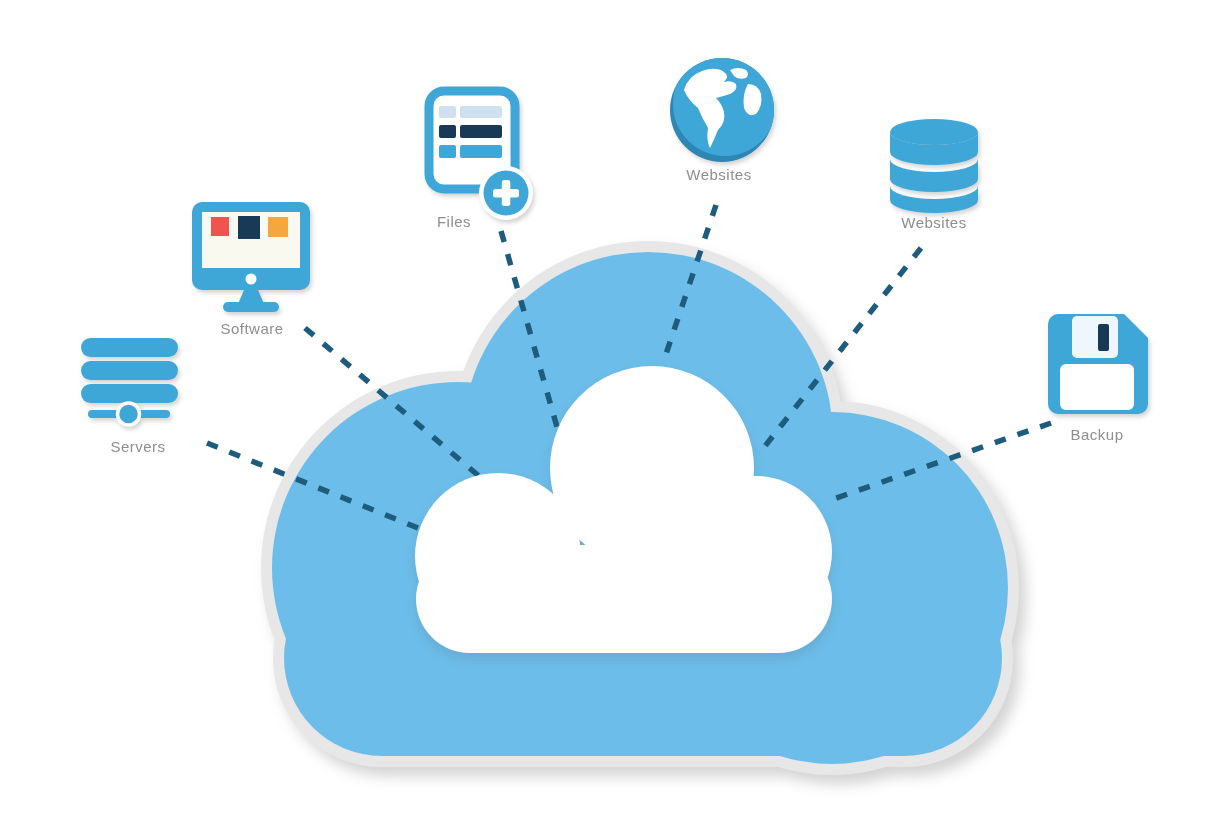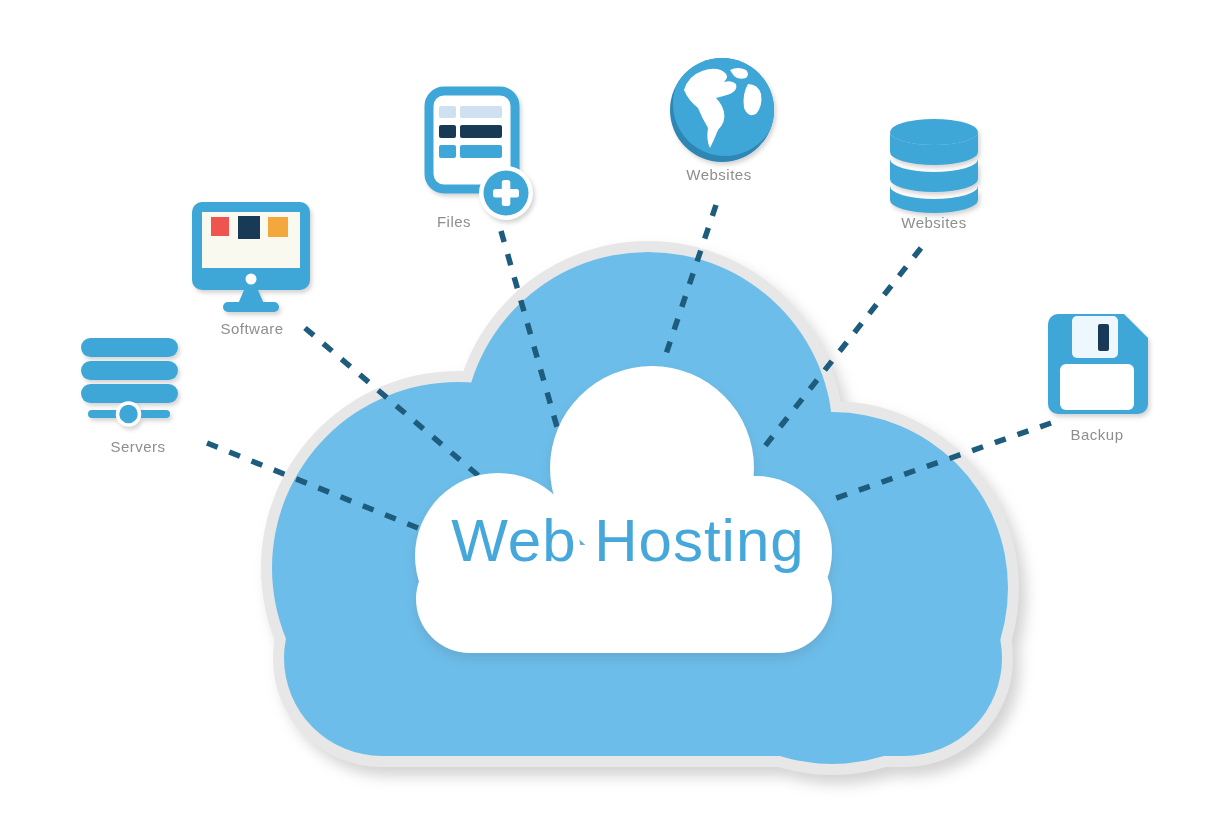--- a/index.html
+++ b/index.html
@@ -65,21 +65,20 @@
     </g>
 
     <g class="whiteCloud" fill="#ffffff">
       <circle cx="652" cy="468" r="102"></circle>
       <circle cx="498" cy="556" r="83"></circle>
       <circle cx="756" cy="552" r="76"></circle>
       <rect x="416" y="545" width="416" height="108" rx="54"></rect>
     </g>
   </svg>
 
-  <div id="title">Web Hosting</div>
 
   <svg id="icon-servers" class="icon" viewBox="0 0 100 92">
     <g fill="#3ea7d8">
       <rect x="1" y="0" width="97" height="19" rx="9.5"></rect>
       <rect x="1" y="23" width="97" height="19" rx="9.5"></rect>
       <rect x="1" y="46" width="97" height="19" rx="9.5"></rect>
       <rect x="44" y="60" width="9" height="16"></rect>
       <rect x="8" y="72" width="82" height="8" rx="4"></rect>
       <circle cx="48.5" cy="76" r="11" stroke="#ffffff" stroke-width="3.5"></circle>
     </g>

